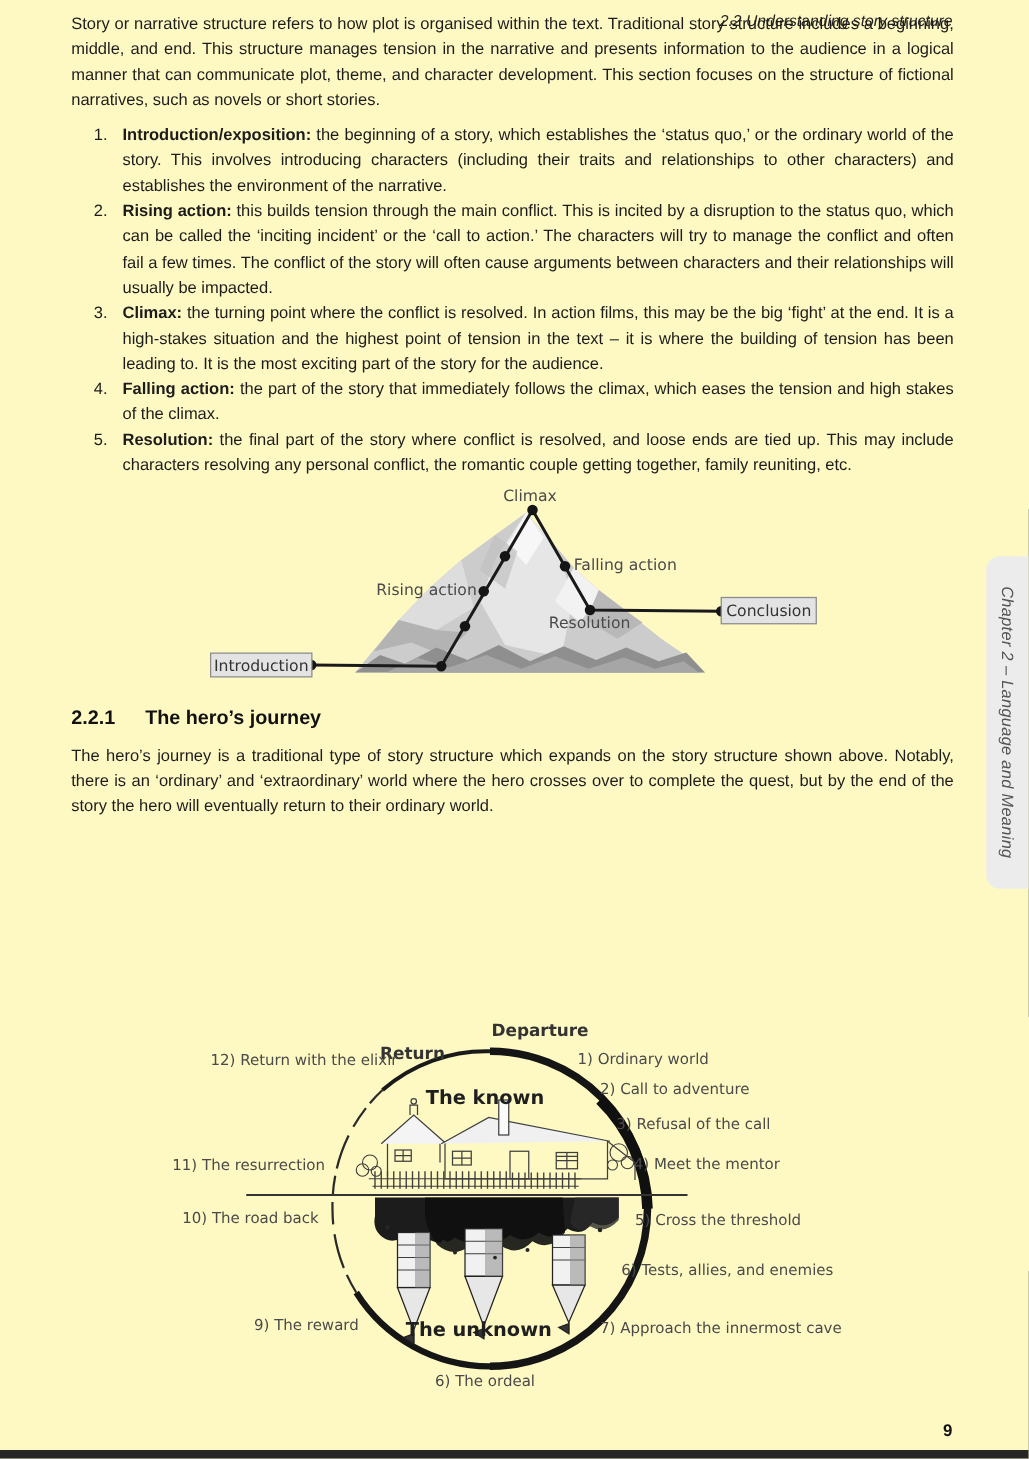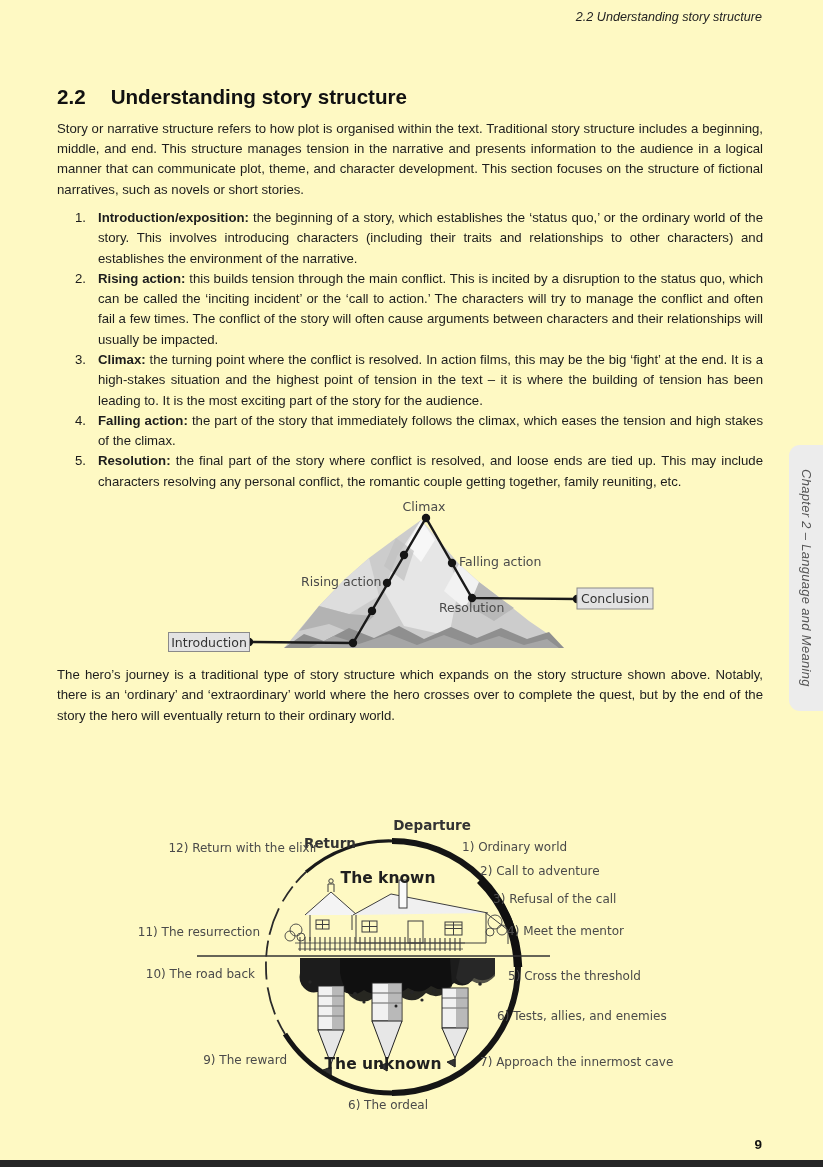--- a/index.html
+++ b/index.html
@@ -71,24 +71,20 @@
   .bottom-bar { position:absolute; left:0; bottom:0; width:100%; height:7px; background:#262626; }
 </style>
 </head>
 <body>
 
 <div class="page">
 
   <div class="running-header">2.2 Understanding story structure</div>
 
   <div class="content">
-    <h1 class="sec-title">
-      <span class="sec-num">2.2</span>
-      <span>Understanding story structure</span>
-    </h1>
 
     <p class="body-par">Story or narrative structure refers to how plot is organised within the text.  Traditional story structure includes a beginning, middle, and end.  This structure manages tension in the narrative and presents information to the audience in a logical manner that can communicate plot, theme, and character development.  This section focuses on the structure of fictional narratives, such as novels or short stories.</p>
 
 
     <div class="olist">
       <div class="item">
         <span class="num">1.</span>
         <span class="itxt"><span class="term">Introduction/exposition:</span> <span>the beginning of a story, which establishes the ‘status quo,’ or the ordinary world of the story.  This involves introducing characters (including their traits and relationships to other characters) and establishes the environment of the narrative.</span></span>
       </div>
       <div class="item">
@@ -137,20 +133,24 @@
       <rect x="9.5" y="136.5" width="81" height="19" fill="#e3e3e3" stroke="#8a8a8a"></rect>
       <text class="diag-boxtext" x="50" y="150.5" text-anchor="middle">Introduction</text>
       <rect x="418" y="92" width="76" height="21" fill="#e3e3e3" stroke="#8a8a8a"></rect>
       <text class="diag-boxtext" x="456" y="107" text-anchor="middle">Conclusion</text>
       <text class="diag-label" x="265" y="15" text-anchor="middle">Climax</text>
       <text class="diag-label" x="300" y="70">Falling action</text>
       <text class="diag-label" x="142" y="90">Rising action</text>
       <text class="diag-label" x="280" y="116">Resolution</text>
     </svg>
 
+    <h2 class="subsec-title">
+      <span class="sec-num">2.2.1</span>
+      <span>The hero’s journey</span>
+    </h2>
 
     <p class="body-par">The hero’s journey is a traditional type of story structure which expands on the story structure shown above. Notably, there is an ‘ordinary’ and ‘extraordinary’ world where the hero crosses over to complete the quest, but by the end of the story the hero will eventually return to their ordinary world.</p>
   </div>
 
   <div class="hero">
     <svg width="490" height="300" viewBox="0 0 490 300">
 
       <g fill="none">
         <path d="M242,23 A126,126 0 0 1 368,149 A126,126 0 0 1 242,275" stroke="#151515" stroke-width="6"></path>
         <path d="M330,62 A126,126 0 0 1 368,149" stroke="#101010" stroke-width="8.5"></path>

